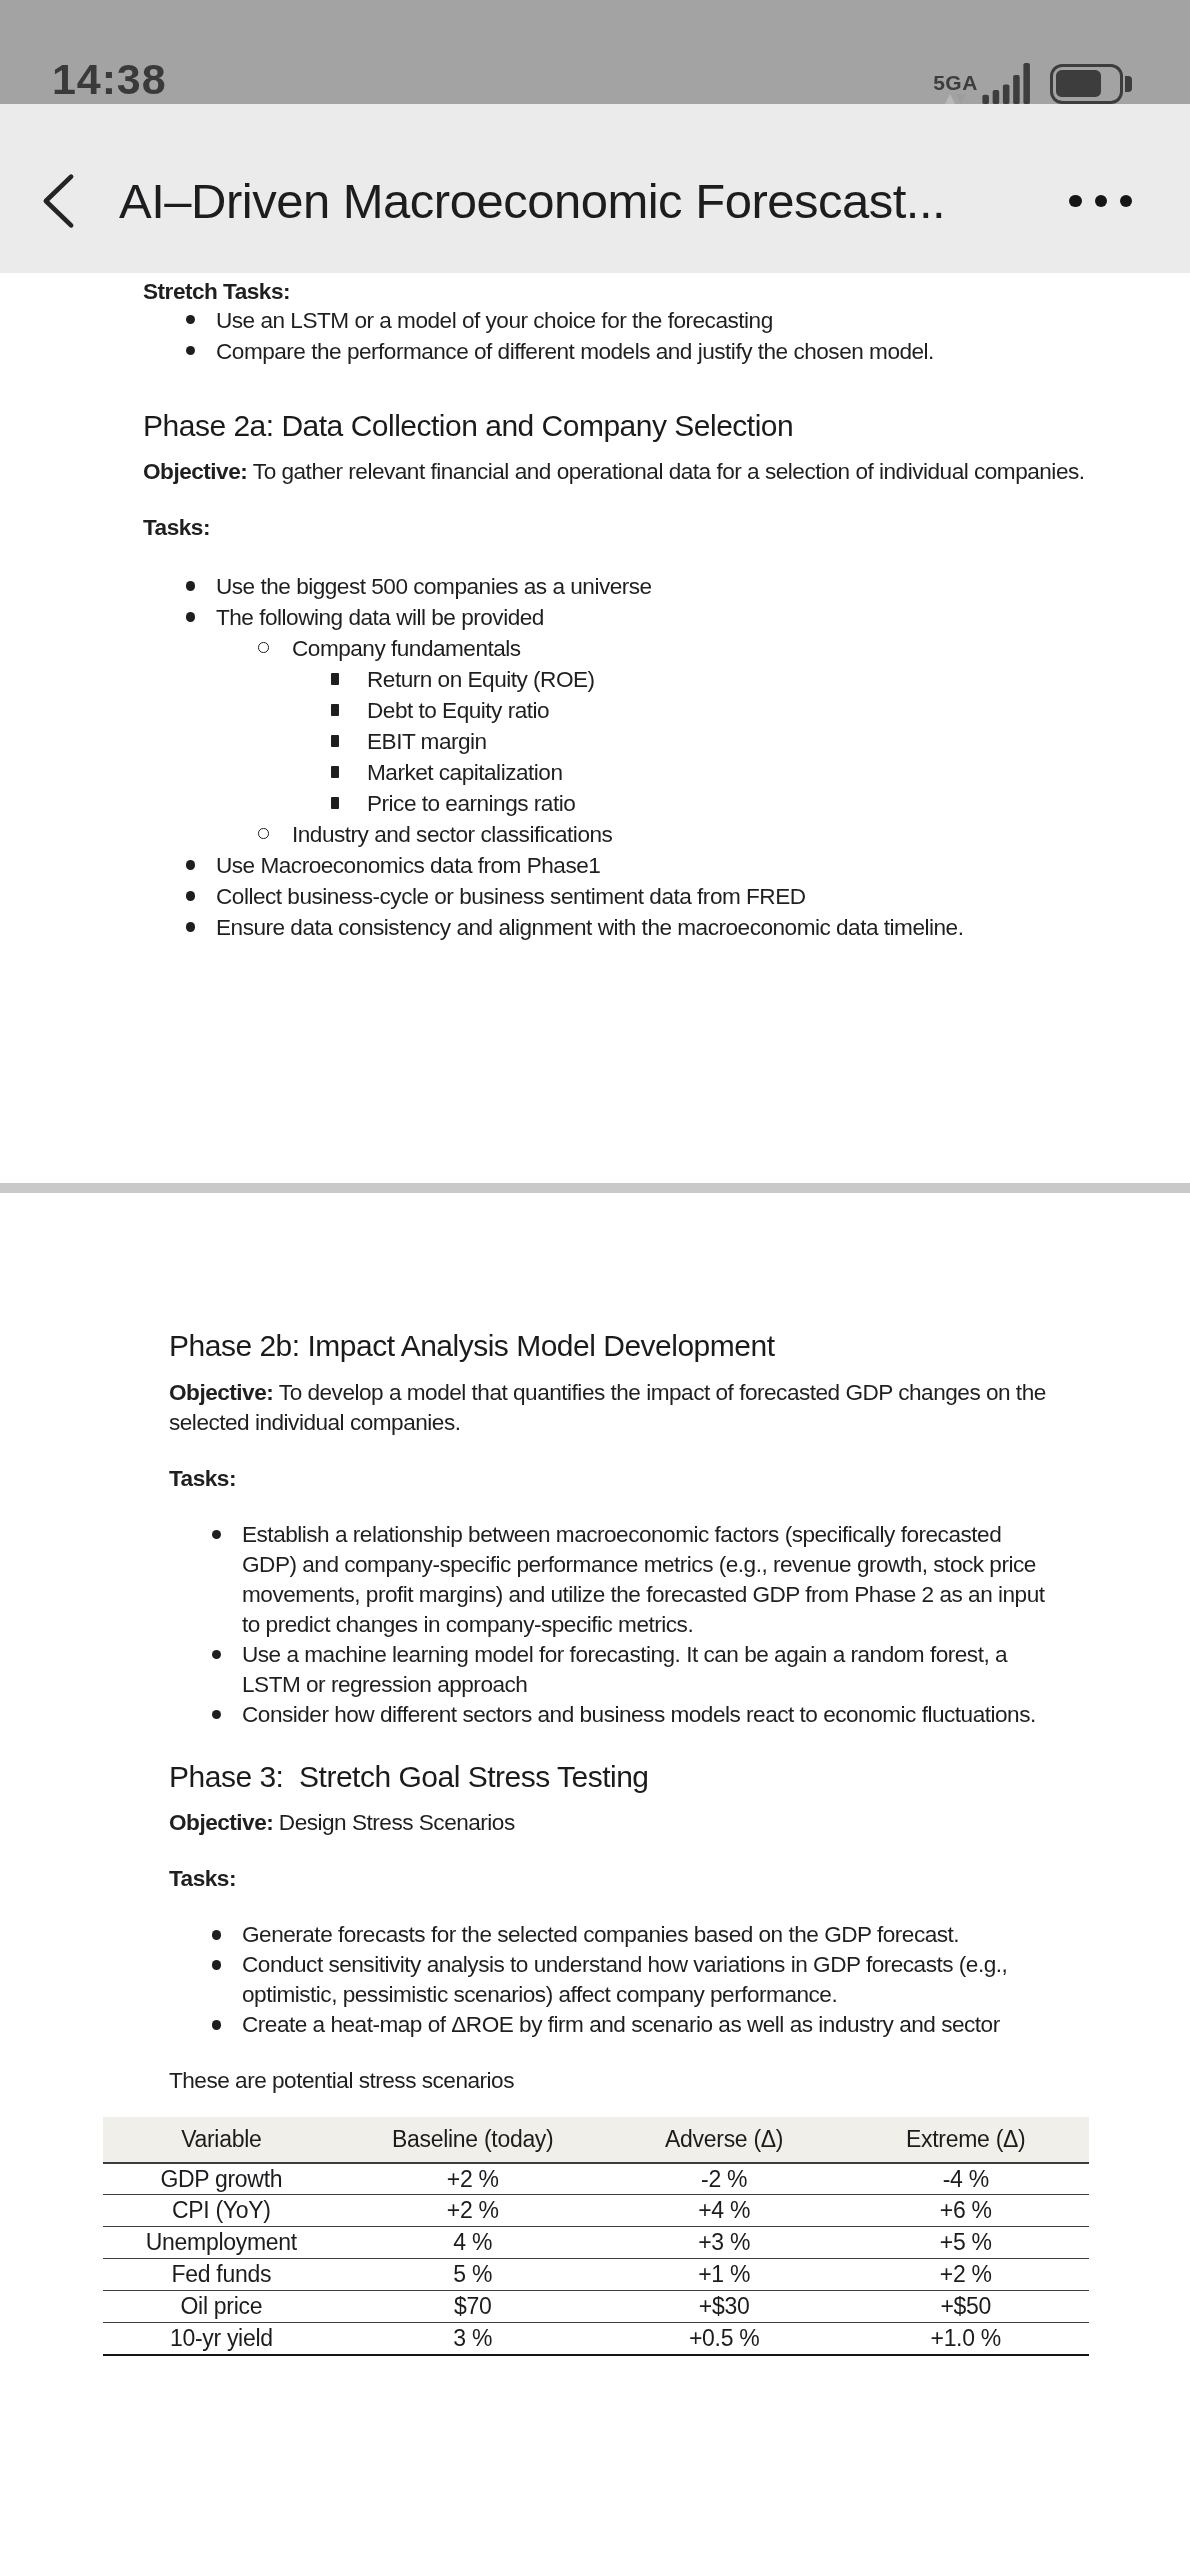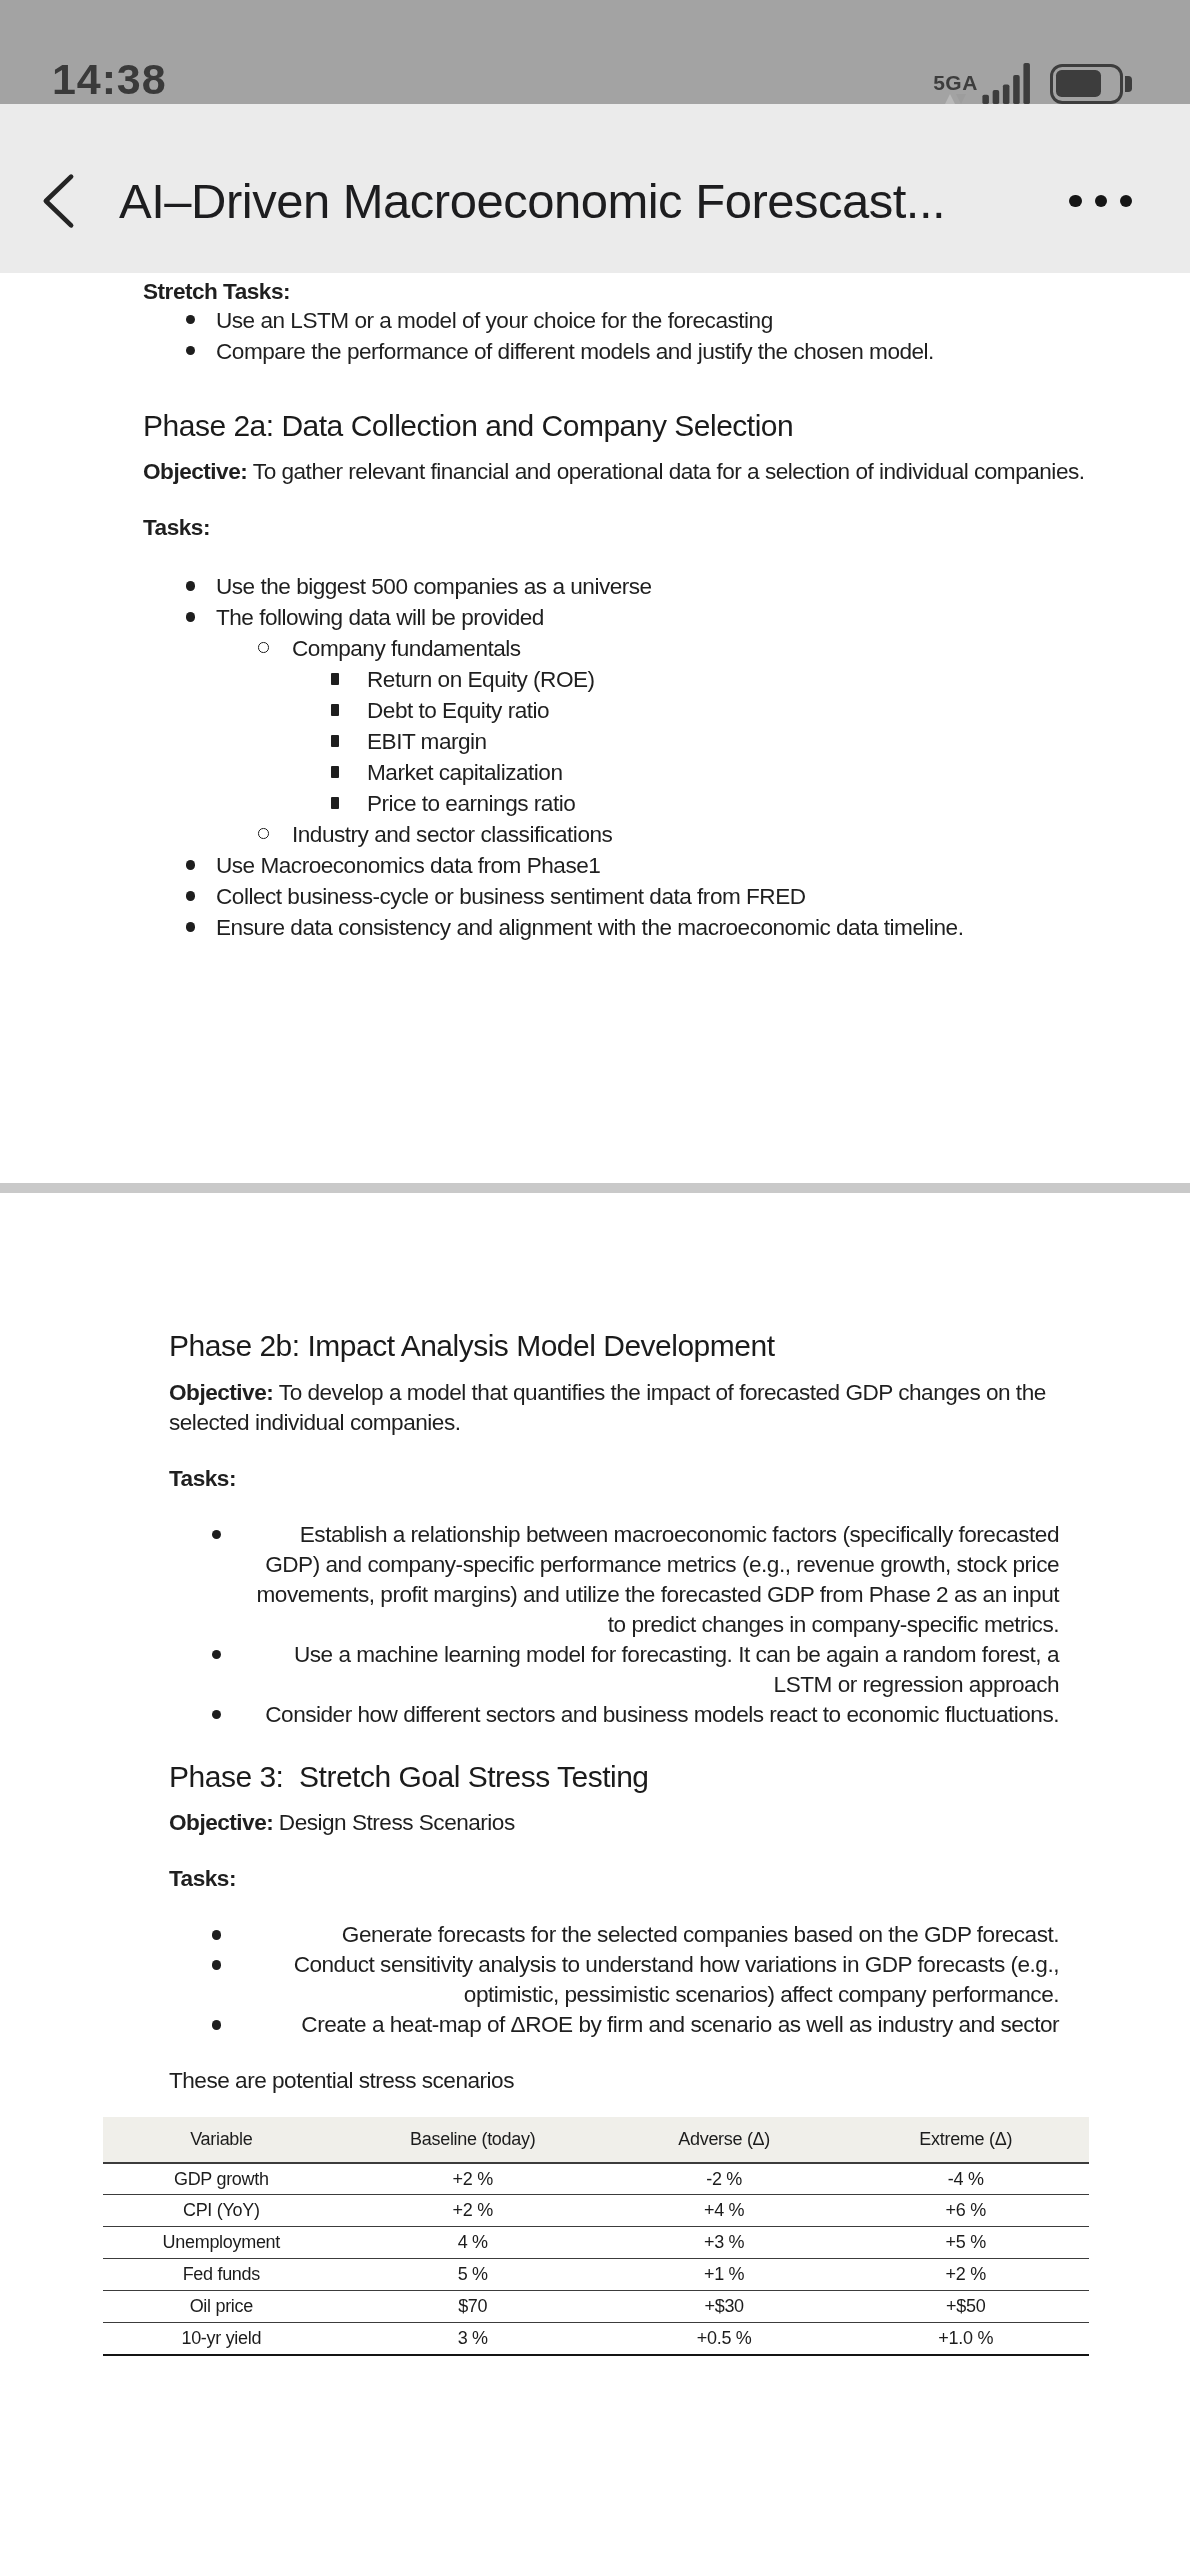--- a/index.html
+++ b/index.html
@@ -56,21 +56,21 @@
   .phase-heading {
     font-size:30px; font-weight:400; color:#1b1b1b; letter-spacing:-0.5px;
     line-height:41px; white-space:pre-wrap;
   }
   .objective { line-height:30px; max-width:951px; }
   .objective .bold-label { margin-right:5.6px; }
   .tasks-label { font-weight:700; font-size:22.6px; letter-spacing:-0.5px; }
 
   ul.doclist { list-style:none; }
   .doclist li { position:relative; line-height:31px; max-width:890px; }
-  .p2 .doclist li { line-height:30px;text-align:right; }
+  .p2 .doclist li { line-height:30px; }
   li.l1 { padding-left:73px; }
   li.l1::before { content:""; position:absolute; left:43px; top:10.4px; width:9.4px; height:9.4px; border-radius:50%; background:#1e1e1e; }
   li.l2 { padding-left:149px; }
   li.l2::before { content:""; position:absolute; left:115px; top:9.4px; width:8.5px; height:8.5px; border-radius:50%; border:1.9px solid #1e1e1e; background:transparent; }
   li.l3 { padding-left:224px; }
   li.l3::before { content:""; position:absolute; left:188px; top:9.4px; width:7.5px; height:11.3px; background:#1e1e1e; border-radius:0.9px; }
 
   
   .p1 .stretch-heading { font-size:22.6px; letter-spacing:-0.5px; }
   .p1 .stretch-list { margin-top:0; }
@@ -84,21 +84,21 @@
   .p2 .objective { margin-top:11.3px; max-width:904px; }
   .p2 .tasks-label { display:block; margin-top:28px; }
   .p2 ul.doclist { margin-top:28px; }
   .p2 .phase-heading.second { margin-top:26px; }
   .p2 .note { margin-top:26px; line-height:30px; }
 
   
   table.stress-table {
     border-collapse:collapse; table-layout:fixed;
     width:986px; margin:21px 0 4px -66px;
-    font-size:18px; letter-spacing:-0.3px; color:#1c1c1c;
+    font-size:23px; letter-spacing:-0.3px; color:#1c1c1c;
   }
   .stress-table col.c1 { width:24%; } .stress-table col.c2 { width:27%; }
   .stress-table col.c3 { width:24%; } .stress-table col.c4 { width:25%; }
   .stress-table th {
     background:#f0efea; font-weight:400; height:46px; text-align:center;
     border-bottom:2.8px solid #3c3c3c;
   }
   .stress-table td {
     height:32px; text-align:center; background:#ffffff;
     border-bottom:1.9px solid #3c3c3c;

